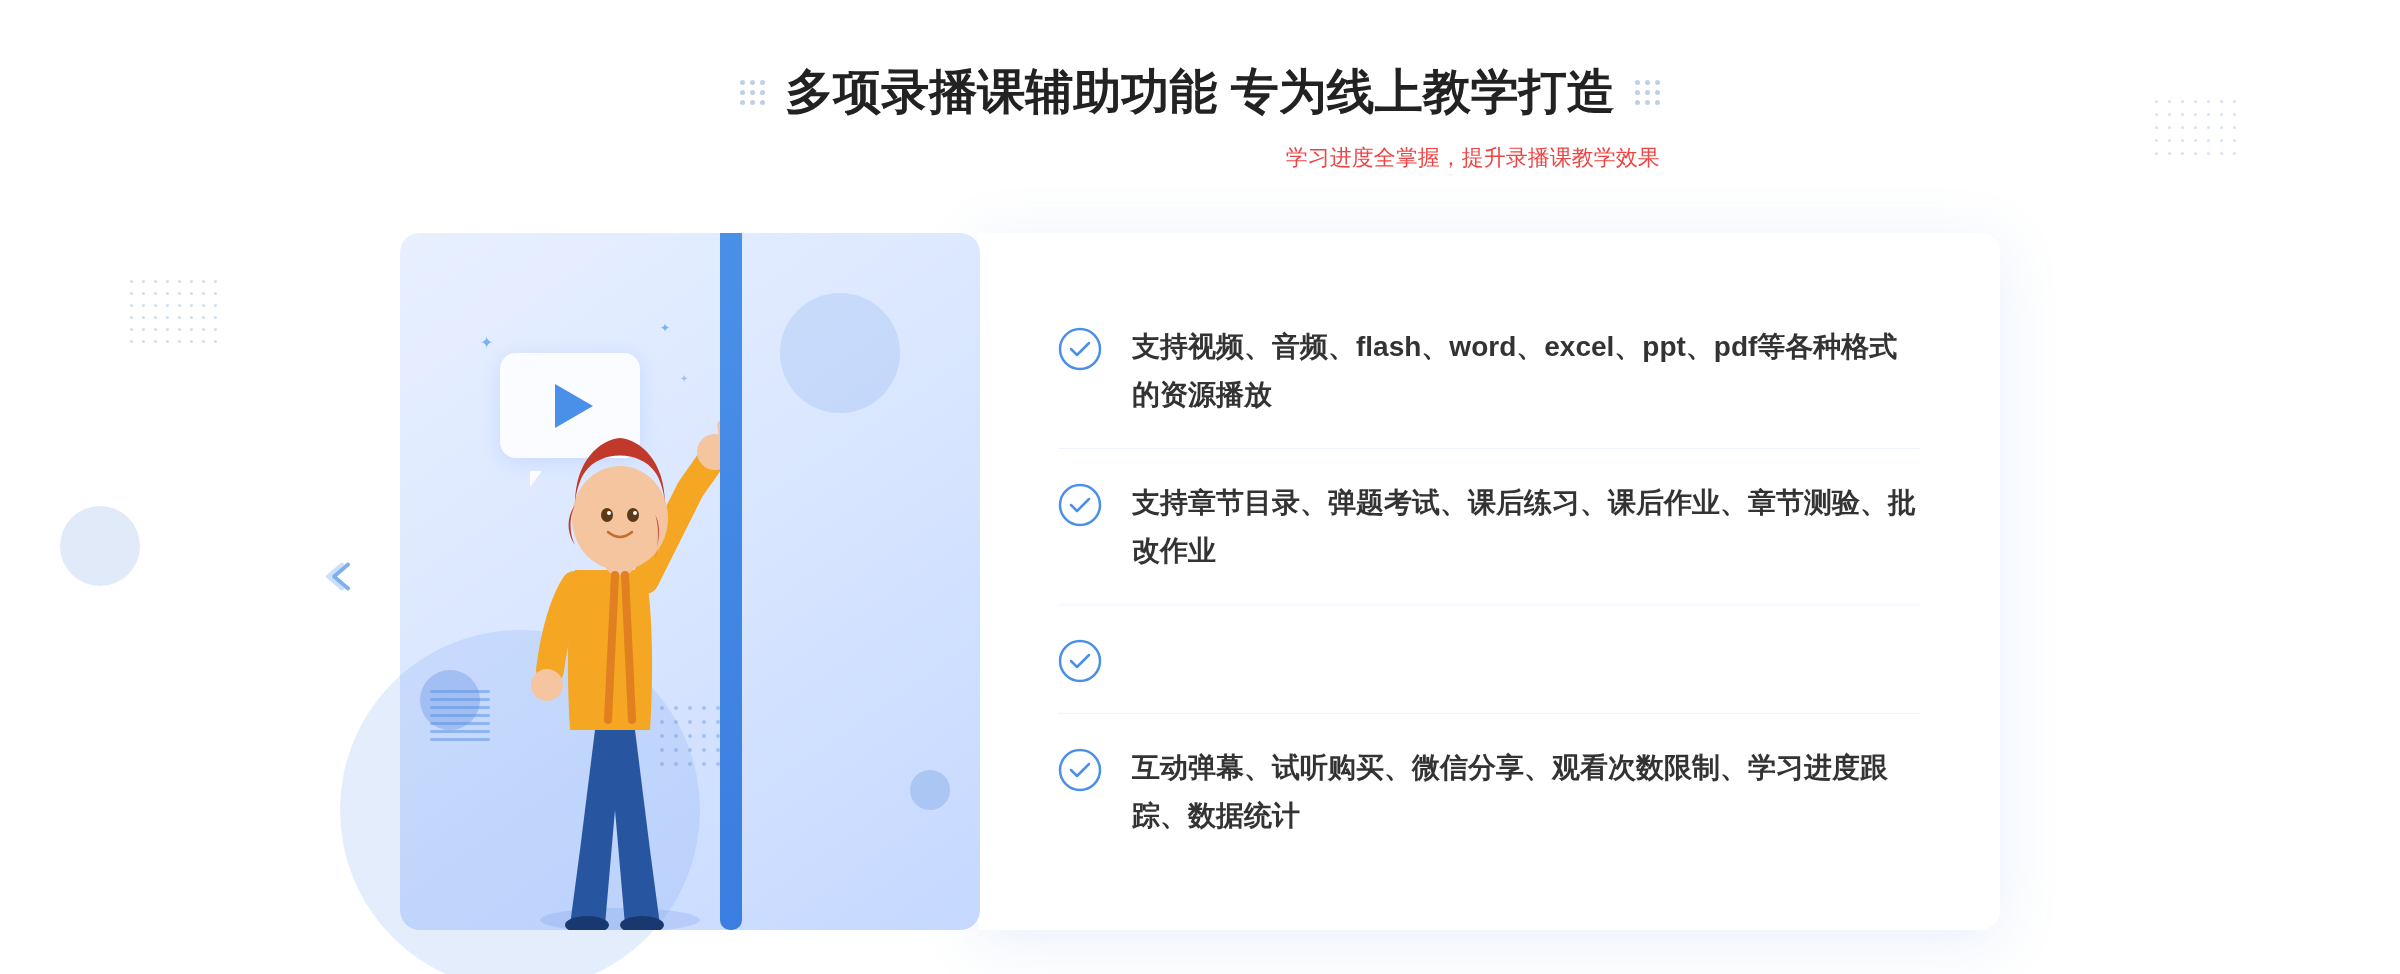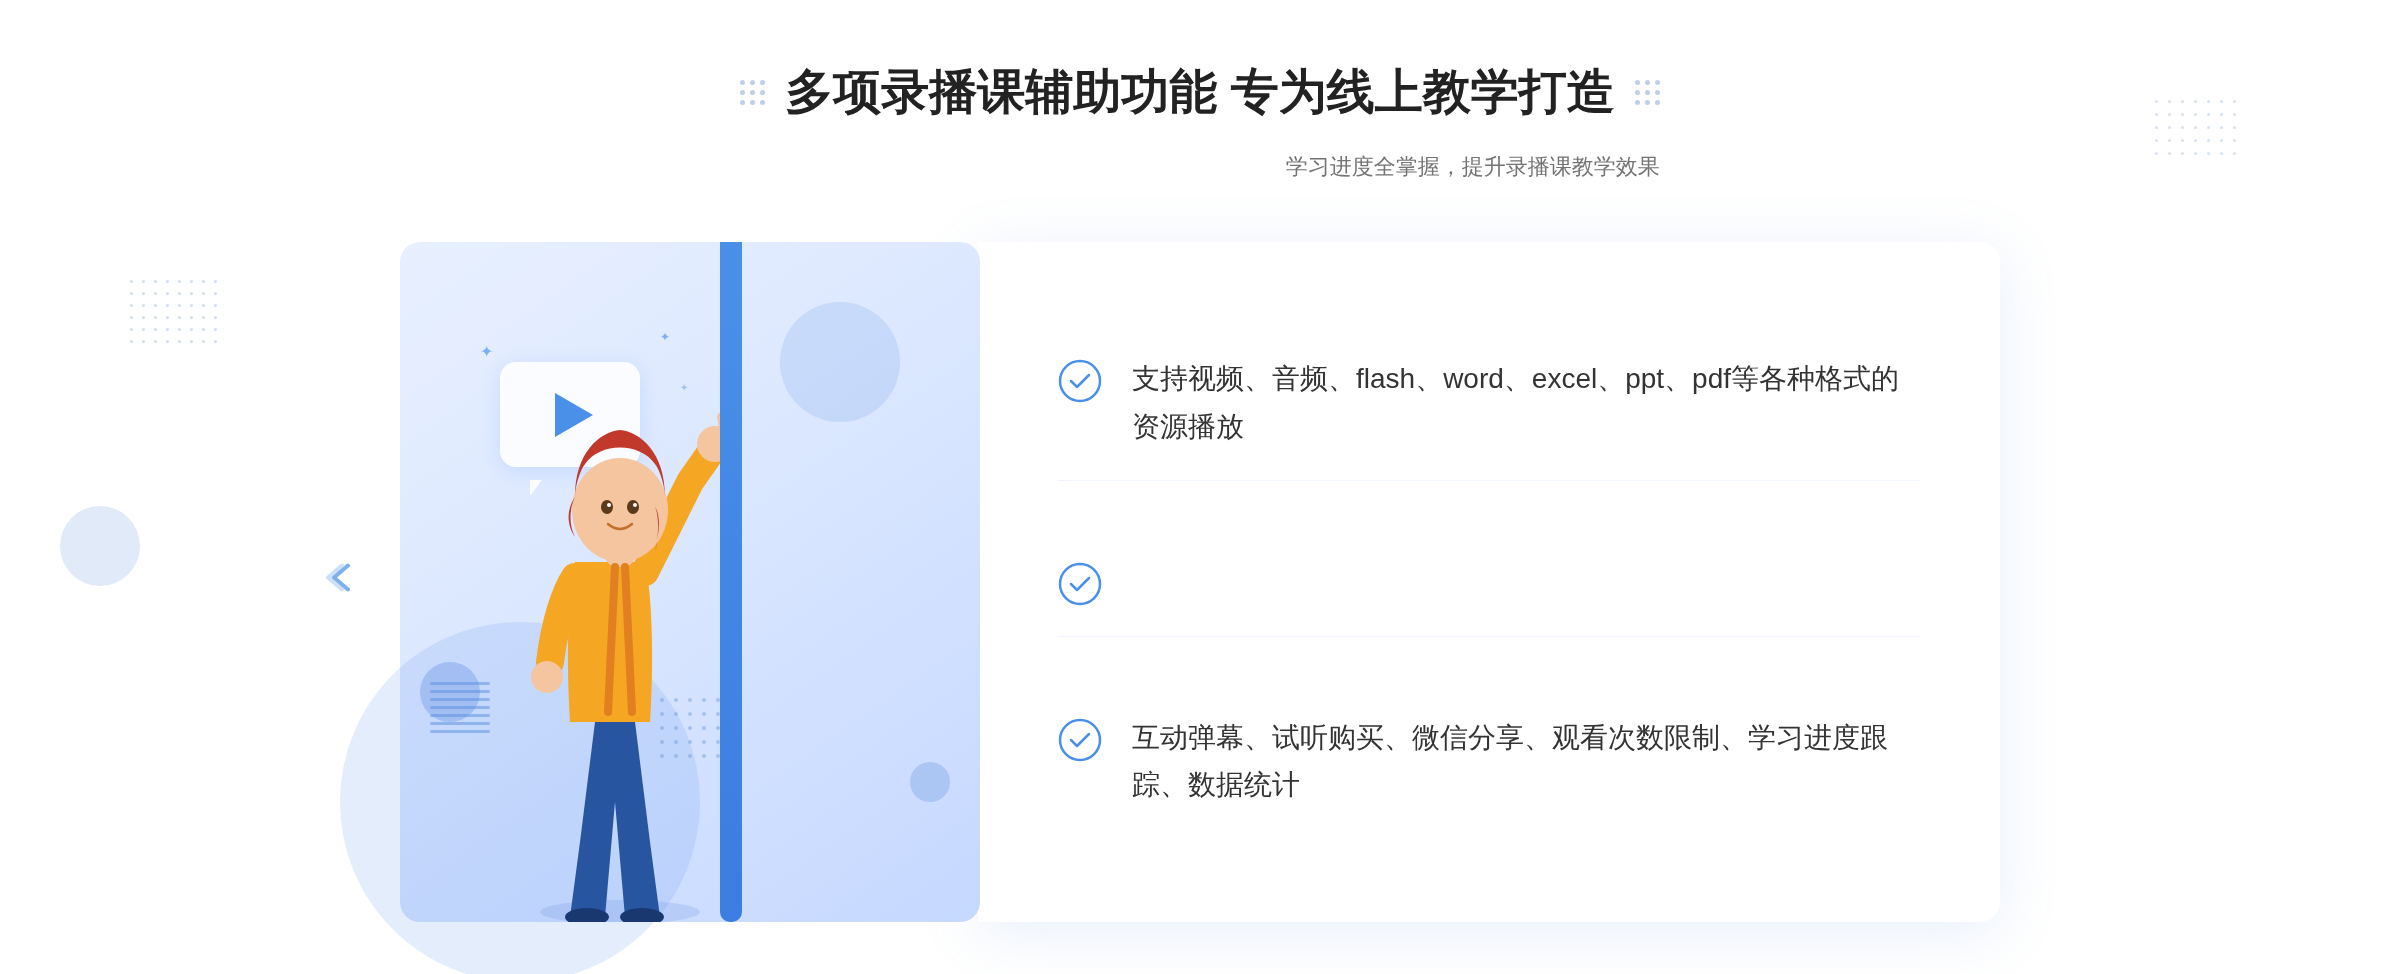--- a/index.html
+++ b/index.html
@@ -49,22 +49,22 @@
     .title-decor-grid span {
       display: block;
       width: 5px;
       height: 5px;
       background: #c0cfe8;
       border-radius: 50%;
     }
 
     .title-subtitle {
       font-size: 22px;
-      color: #737373;
-      margin-top: 28px;
+      color: #ef4444;
+      margin-top: 19px;
       font-weight: 400;
     }
 
     
     .main-content {
       display: flex;
       align-items: stretch;
       margin-top: 40px;
       position: relative;
       width: 1600px;
@@ -206,21 +206,21 @@
 
     .check-icon svg {
       width: 44px;
       height: 44px;
     }
 
     .feature-text {
       font-size: 28px;
       color: #333333;
       line-height: 1.7;
-      font-weight: 400;
+      font-weight: 700;
     }
 
     
     .arrow-left {
       position: absolute;
       left: 40px;
       top: 50%;
       transform: translateY(-50%);
       color: #4a90e8;
       font-size: 36px;
@@ -395,20 +395,29 @@
       <div class="feature-item">
         <div class="check-icon">
           <svg viewBox="0 0 44 44" fill="none" xmlns="http://www.w3.org/2000/svg">
             <circle cx="22" cy="22" r="20" stroke="#4a90e8" stroke-width="2.5" fill="none"></circle>
             <path d="M13 22 L19 28 L31 16" stroke="#4a90e8" stroke-width="2.5" stroke-linecap="round" stroke-linejoin="round"></path>
           </svg>
         </div>
         <div class="feature-text">支持视频、音频、flash、word、excel、ppt、pdf等各种格式的资源播放</div>
       </div>
 
+      <div class="feature-item">
+        <div class="check-icon">
+          <svg viewBox="0 0 44 44" fill="none" xmlns="http://www.w3.org/2000/svg">
+            <circle cx="22" cy="22" r="20" stroke="#4a90e8" stroke-width="2.5" fill="none"></circle>
+            <path d="M13 22 L19 28 L31 16" stroke="#4a90e8" stroke-width="2.5" stroke-linecap="round" stroke-linejoin="round"></path>
+          </svg>
+        </div>
+        <div class="feature-text">支持章节目录、弹题考试、课后练习、课后作业、章节测验、批改作业</div>
+      </div>
 
       <div class="feature-item">
         <div class="check-icon">
           <svg viewBox="0 0 44 44" fill="none" xmlns="http://www.w3.org/2000/svg">
             <circle cx="22" cy="22" r="20" stroke="#4a90e8" stroke-width="2.5" fill="none"></circle>
             <path d="M13 22 L19 28 L31 16" stroke="#4a90e8" stroke-width="2.5" stroke-linecap="round" stroke-linejoin="round"></path>
           </svg>
         </div>
       </div>
 

